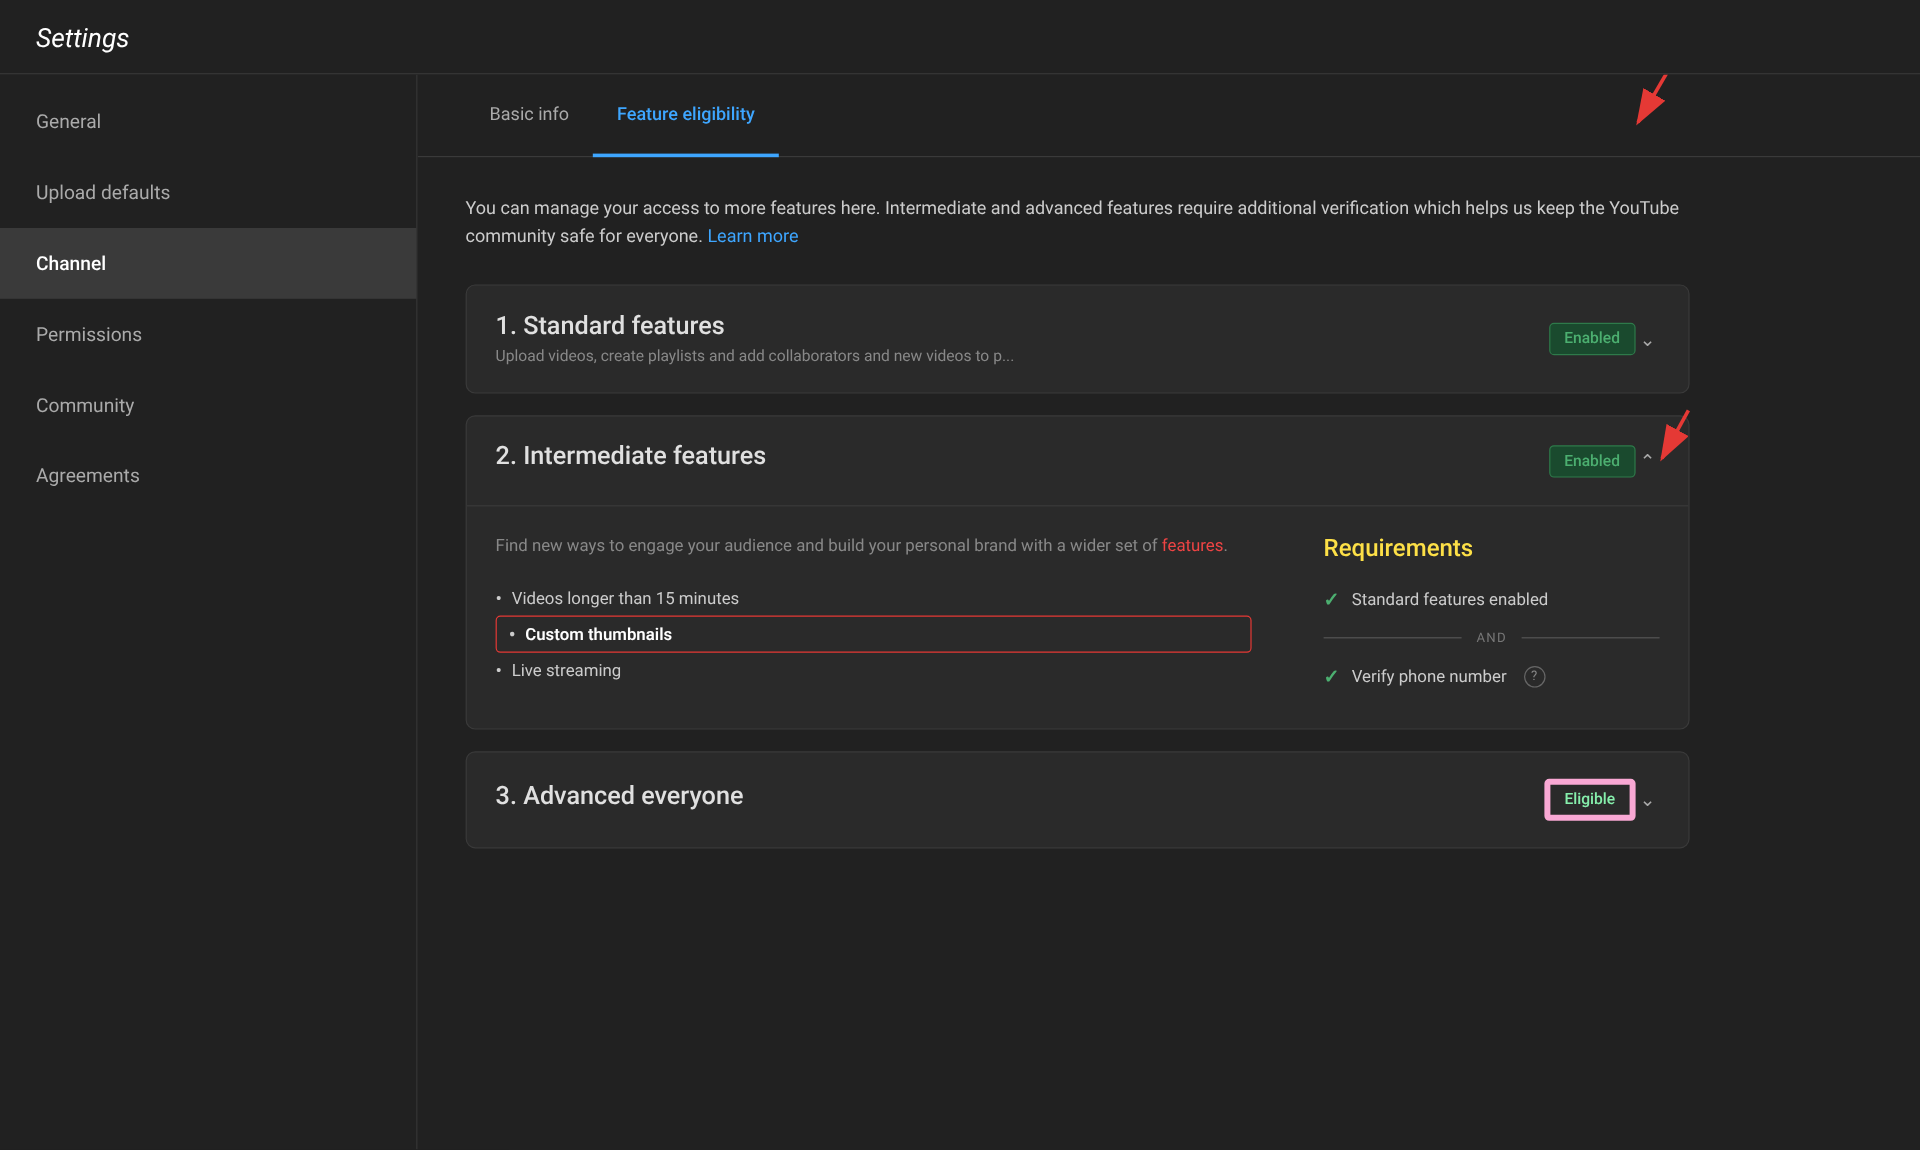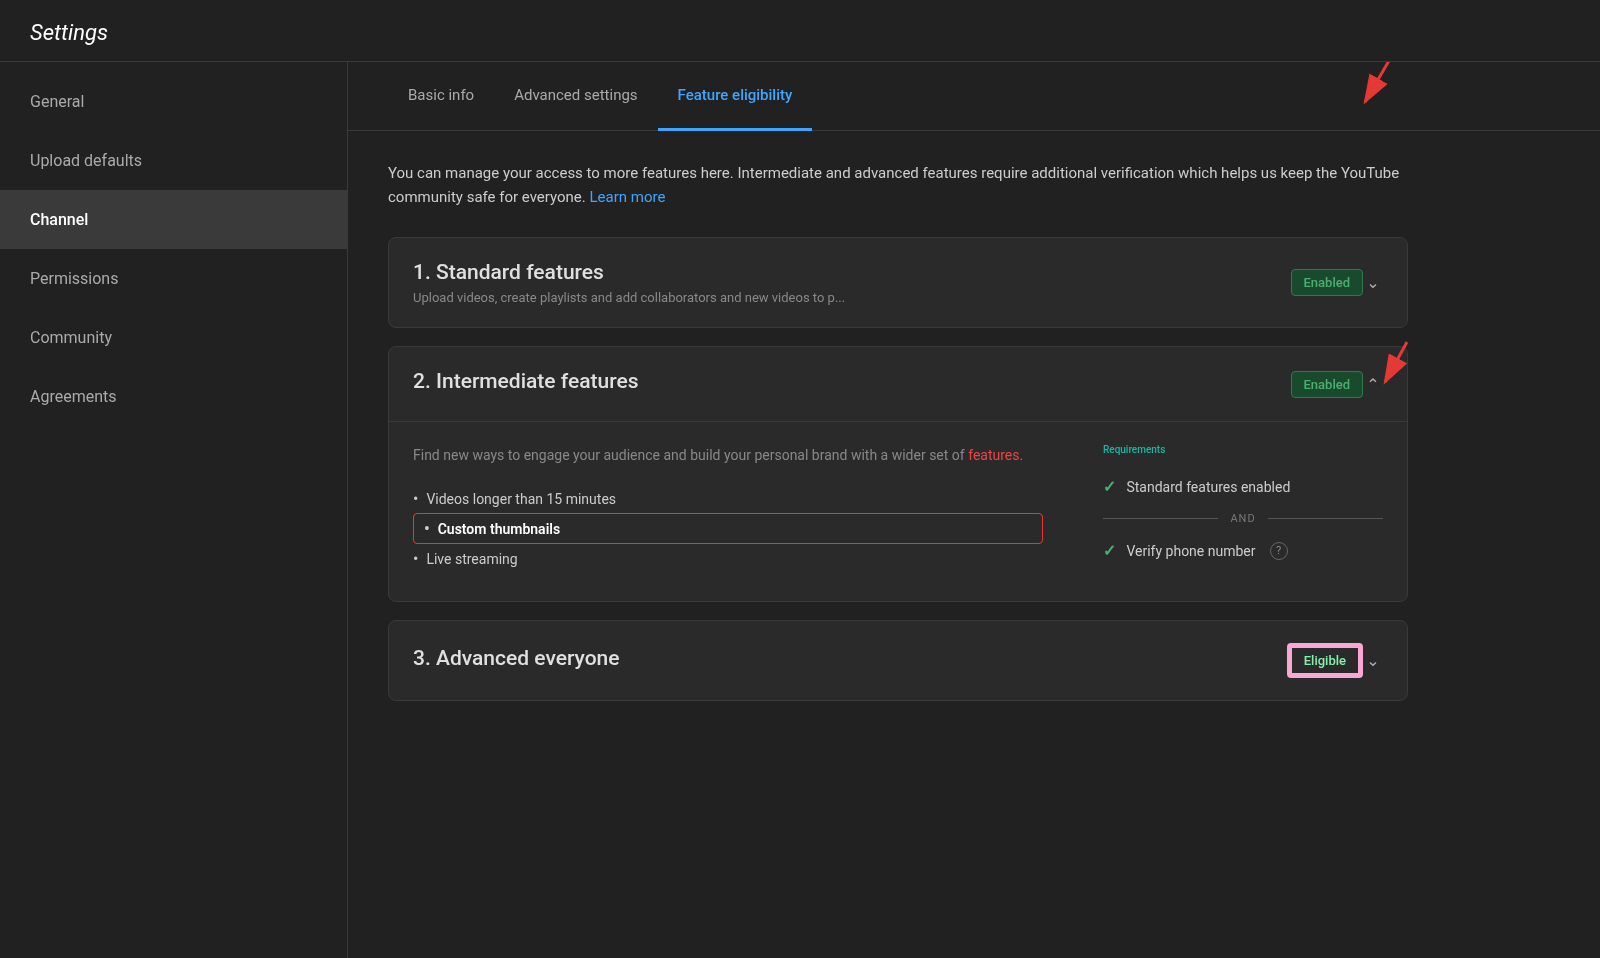--- a/index.html
+++ b/index.html
@@ -207,23 +207,23 @@
     }
     .feature-list li.highlighted {
       border: 1.5px solid #e53935;
       border-radius: 4px;
       padding: 5px 10px;
       font-weight: 600;
       color: #fff;
     }
 
     .requirements-title {
-      font-size: 10px;
+      font-size: 20px;
       font-weight: 500;
-      color: #14b8a6;
+      color: #fde047;
       margin-bottom: 16px;
     }
 
     .requirement-item {
       display: flex;
       align-items: center;
       gap: 10px;
       padding: 6px 0;
       font-size: 14px;
       color: #ccc;
@@ -304,23 +304,20 @@
           <marker id="arrowhead1" markerWidth="10" markerHeight="7" refX="9" refY="3.5" orient="auto">
             <polygon points="0 0, 10 3.5, 0 7" fill="#e53935"></polygon>
           </marker>
         </defs>
         <line x1="65" y1="5" x2="40" y2="48" stroke="#e53935" stroke-width="3" marker-end="url(#arrowhead1)"></line>
       </svg>
 
       <div class="tabs">
         <div class="tab">
           <span>Basic info</span>
-        </div>
-        <div class="tab">
-          <span>Advanced settings</span>
         </div>
         <div class="tab active">
           <span>Feature eligibility</span>
         </div>
       </div>
     </div>
 
     <div class="content-body">
 
       <p class="intro-text">

